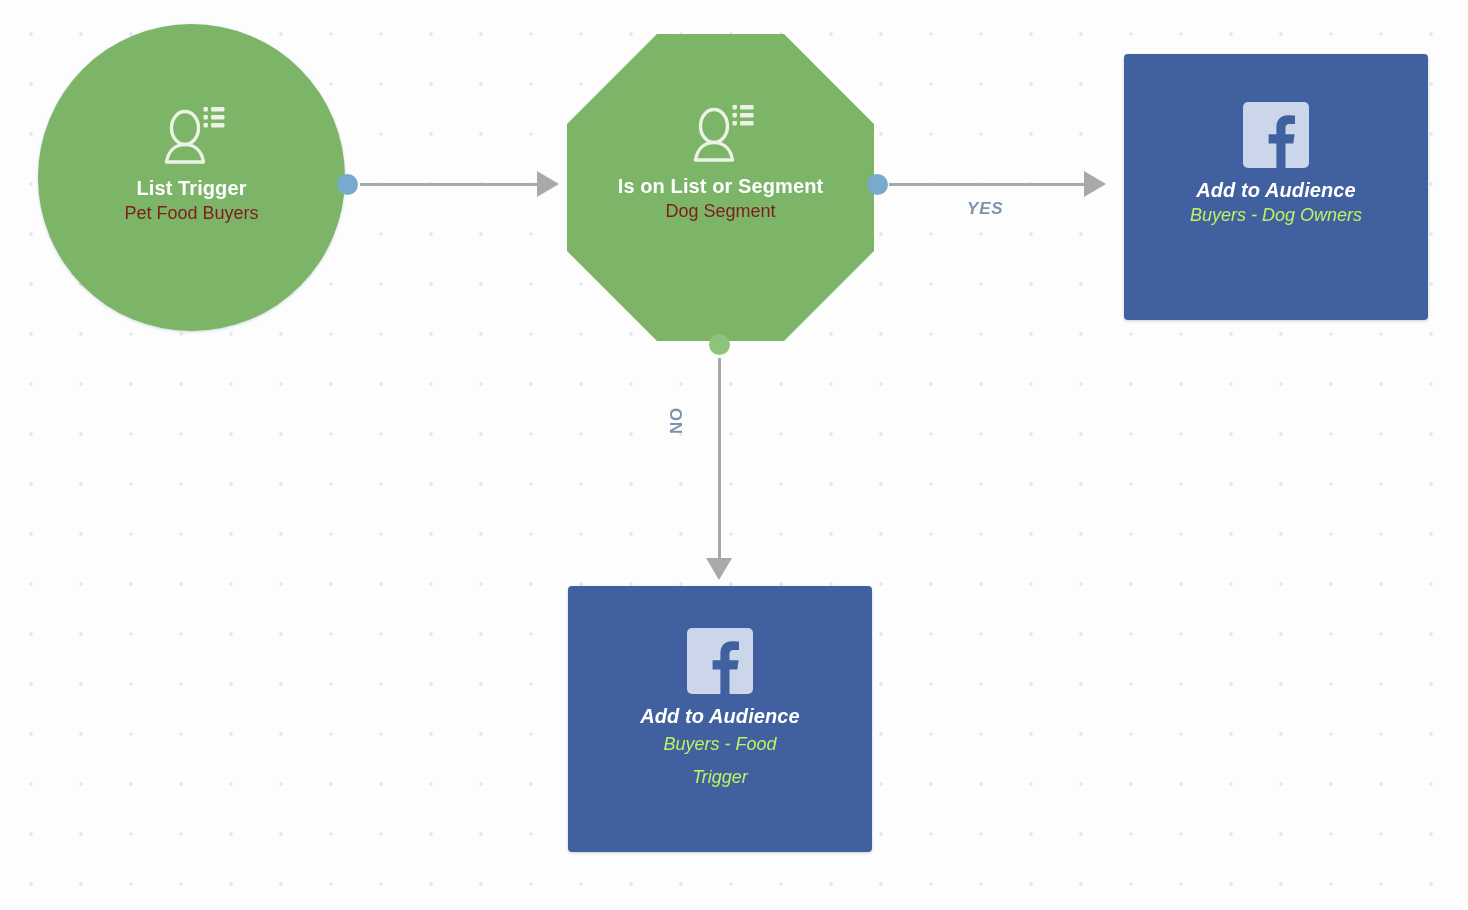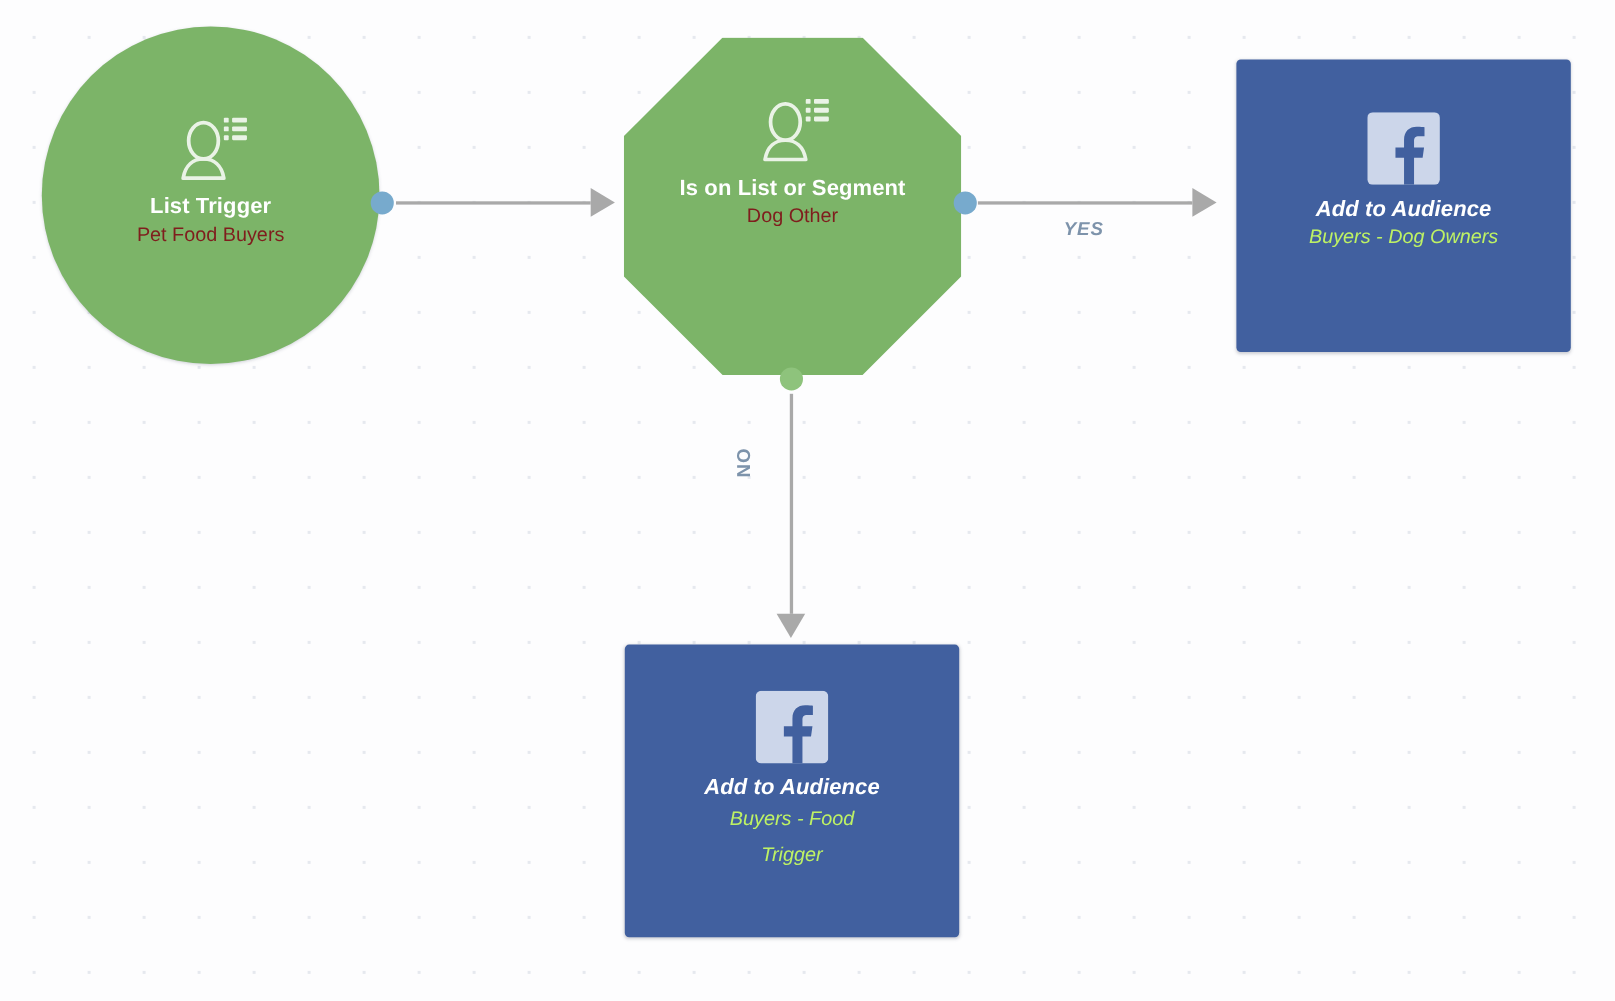--- a/index.html
+++ b/index.html
@@ -64,21 +64,21 @@
     width: 307px;
     height: 307px;
     background: #7cb468;
     clip-path: polygon(29.3% 0%, 70.7% 0%, 100% 29.3%, 100% 70.7%, 70.7% 100%, 29.3% 100%, 0% 70.7%, 0% 29.3%);
     -webkit-clip-path: polygon(29.3% 0%, 70.7% 0%, 100% 29.3%, 100% 70.7%, 70.7% 100%, 29.3% 100%, 0% 70.7%, 0% 29.3%);
     display: flex;
     flex-direction: column;
     align-items: center;
     justify-content: flex-start;
     box-sizing: border-box;
-    padding-top: 49px;
+    padding-top: 64px;
   }
 
   
   .node-rect {
     position: absolute;
     background: #41609f;
     border-radius: 4px;
     box-shadow: 0 1px 3px rgba(60,70,90,0.26);
     display: flex;
     flex-direction: column;
@@ -223,21 +223,21 @@
           <rect x="45.5" y="7" width="4.4" height="4.4" rx="0.8"></rect>
           <rect x="45.5" y="15" width="4.4" height="4.4" rx="0.8"></rect>
           <rect x="45.5" y="23" width="4.4" height="4.4" rx="0.8"></rect>
           <rect x="53" y="7" width="13.5" height="4.4" rx="1"></rect>
           <rect x="53" y="15" width="13.5" height="4.4" rx="1"></rect>
           <rect x="53" y="23" width="13.5" height="4.4" rx="1"></rect>
         </g>
       </svg>
     </span>
     <div class="node-title">Is on List or Segment</div>
-    <div class="node-sub">Dog Other</div>
+    <div class="node-sub">Dog Segment</div>
   </div>
 
   <div class="node-rect" id="node-fb-yes">
     <span class="icon-fb">
       <svg viewBox="0 0 66 66" width="66" height="66" aria-hidden="true">
         <rect x="0" y="0" width="66" height="66" rx="5" fill="#ccd6ea"></rect>
         <path d="M42.5 66 V41.5 H50.3 L51.6 32.2 H42.5 V26.4 C42.5 23.7 43.3 21.9 47.2 21.9 H52 V13.6 C51.1 13.5 48.3 13.2 45 13.2 C38.1 13.2 33.4 17.4 33.4 25.1 V32.2 H25.6 V41.5 H33.4 V66 Z" fill="#41609f"></path>
       </svg>
     </span>
     <div class="node-title">Add to Audience</div>

